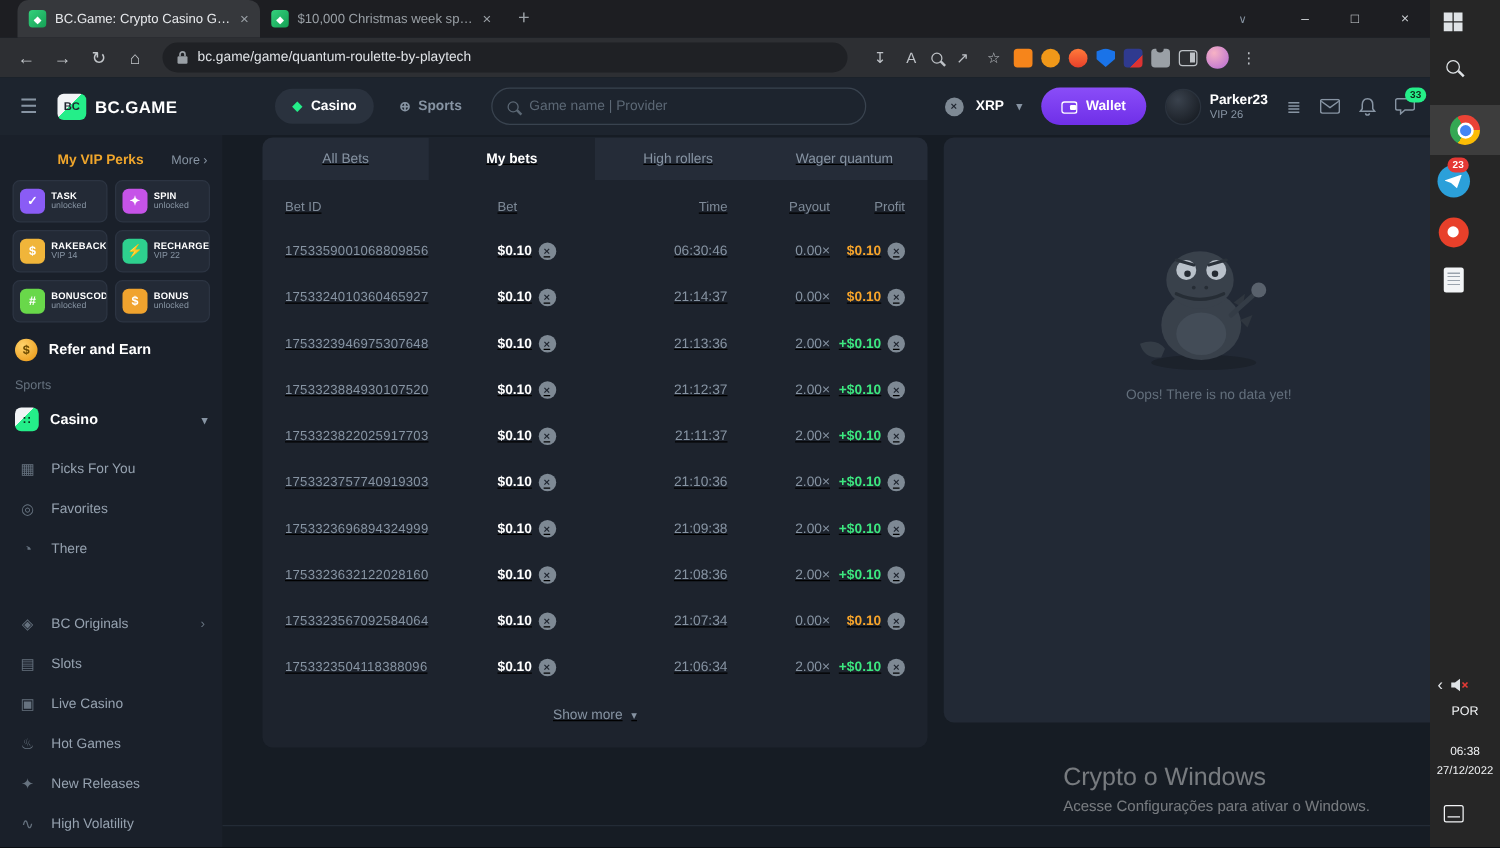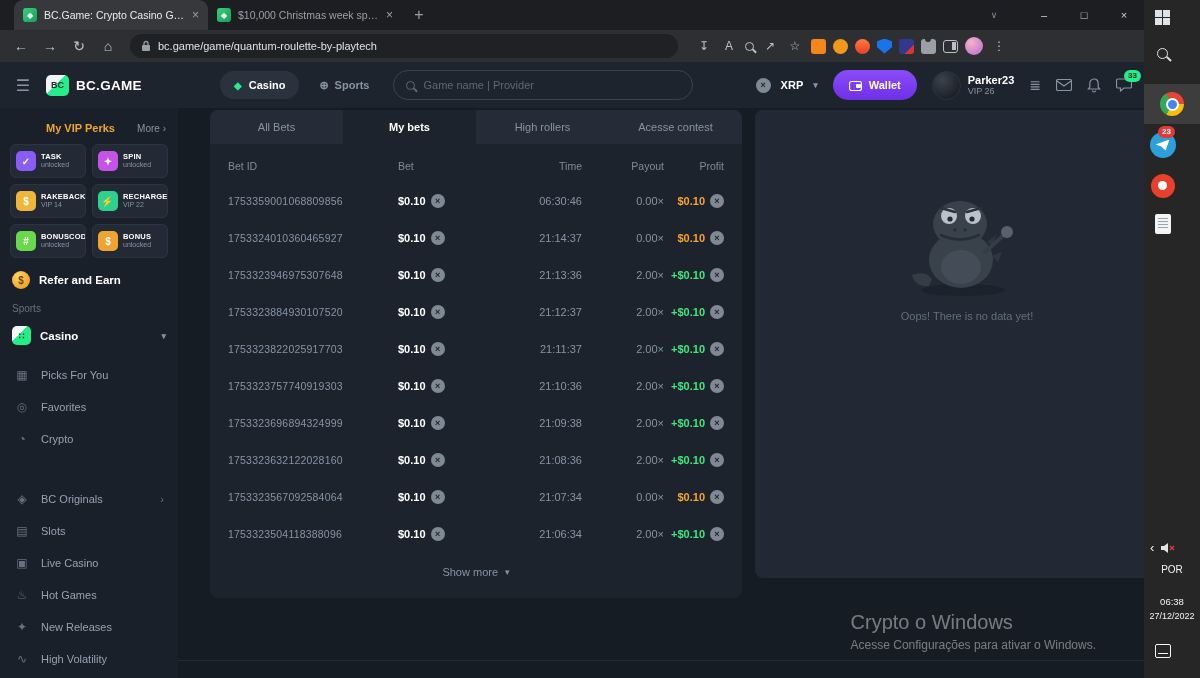--- a/index.html
+++ b/index.html
@@ -111,21 +111,21 @@
   .casino-ic { width:19px; height:19px; border-radius:5px; background:linear-gradient(135deg,#f2f4f6 40%,#24ee89 40%); display:flex; align-items:center; justify-content:center; color:#0e2a1a; font-size:9px; }
   .casino-row .chev { margin-left:auto; }
   .menu { margin-top:14px; display:flex; flex-direction:column; }
   .menu-item { height:32px; display:flex; align-items:center; gap:11px; color:#96a2b0; font-size:11px; padding:0 4px; }
   .menu-item.gapped { margin-top:28px; }
   .mi-ic { width:16px; text-align:center; color:#66727f; font-size:12px; flex:none; }
   .mi-arrow { margin-left:auto; color:#66727f; font-size:11px; }
 
   
   .main { flex:1; position:relative; background:#161c24; }
-  .bets-panel { position:absolute; left:32px; top:2px; width:532px; }
+  .bets-panel { position:absolute; left:32px; top:2px; width:532px;text-decoration:underline; }
   .bets-tabs { display:flex; height:34px; background:#252c38; border-radius:8px 8px 0 0; overflow:hidden; }
   .bets-tab { flex:1; display:flex; align-items:center; justify-content:center; color:#8794a3; font-size:11px; }
   .bets-tab.active { background:#1d232d; color:#fff; font-weight:bold; }
   .bets-table { background:#1d232d; border-radius:0 0 8px 8px; padding:6px 0 8px; }
   .thead, .trow { display:grid; grid-template-columns:170px 88px 96px 82px 1fr; align-items:center; padding:0 18px; }
   .thead { height:32px; color:#7f8b99; font-size:10.5px; }
   .trow { height:37px; }
   .c-right { text-align:right; justify-content:flex-end; }
   .cell-id { color:#8794a3; font-size:10.5px; letter-spacing:0.2px; }
   .cell-bet { display:flex; align-items:center; gap:5px; color:#fff; font-weight:bold; font-size:11px; }
@@ -345,21 +345,21 @@
               </div>
 
               <div class="menu-item">
                 <span class="mi-ic">◎</span>
                 <span>Favorites</span>
                 <span class="mi-arrow"></span>
               </div>
 
               <div class="menu-item">
                 <span class="mi-ic">◔</span>
-                <span>Crypto</span>
+                <span>There</span>
                 <span class="mi-arrow"></span>
               </div>
 
               <div class="menu-item gapped">
                 <span class="mi-ic">◈</span>
                 <span>BC Originals</span>
                 <span class="mi-arrow">›</span>
               </div>
 
               <div class="menu-item">
@@ -405,21 +405,21 @@
 
                 <div class="bets-tab active">
                   <span>My bets</span>
                 </div>
 
                 <div class="bets-tab">
                   <span>High rollers</span>
                 </div>
 
                 <div class="bets-tab">
-                  <span>Acesse contest</span>
+                  <span>Wager quantum</span>
                 </div>
               </div>
             <div class="bets-table">
               <div class="thead">
                 <span>Bet ID</span>
                 <span>Bet</span>
                 <span class="c-right">Time</span>
                 <span class="c-right">Payout</span>
                 <span class="c-right">Profit</span>
               </div>

